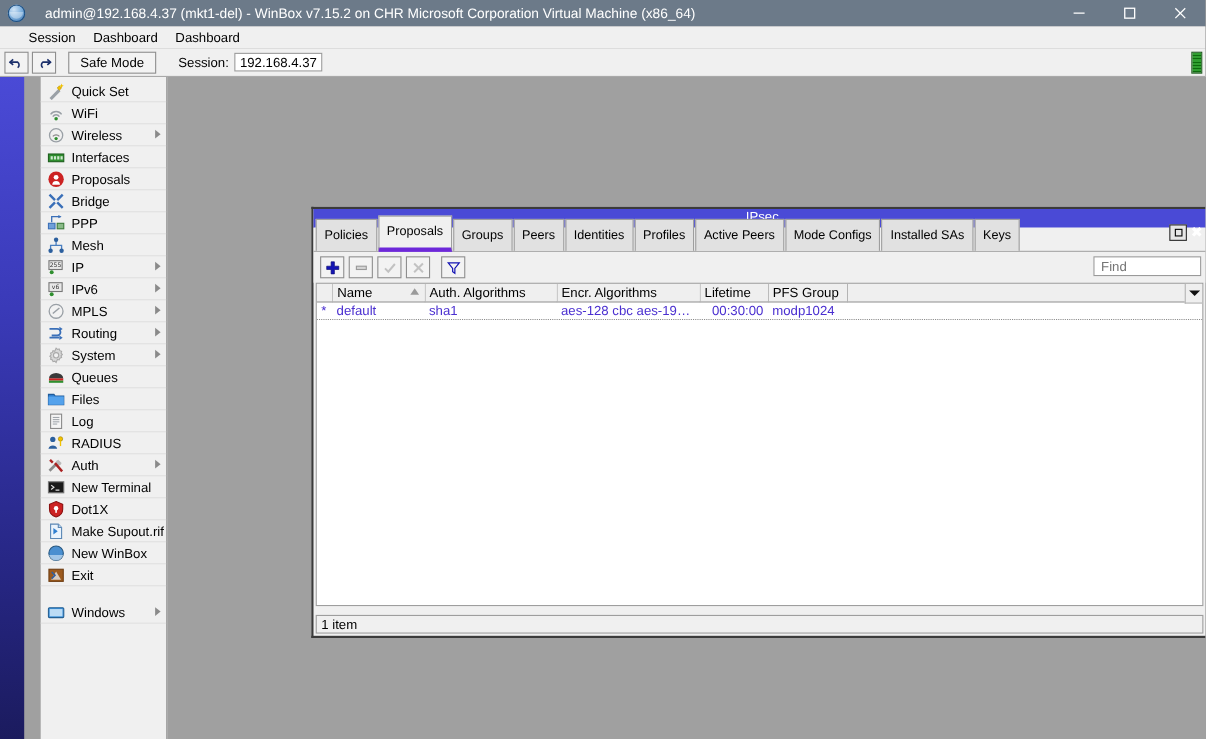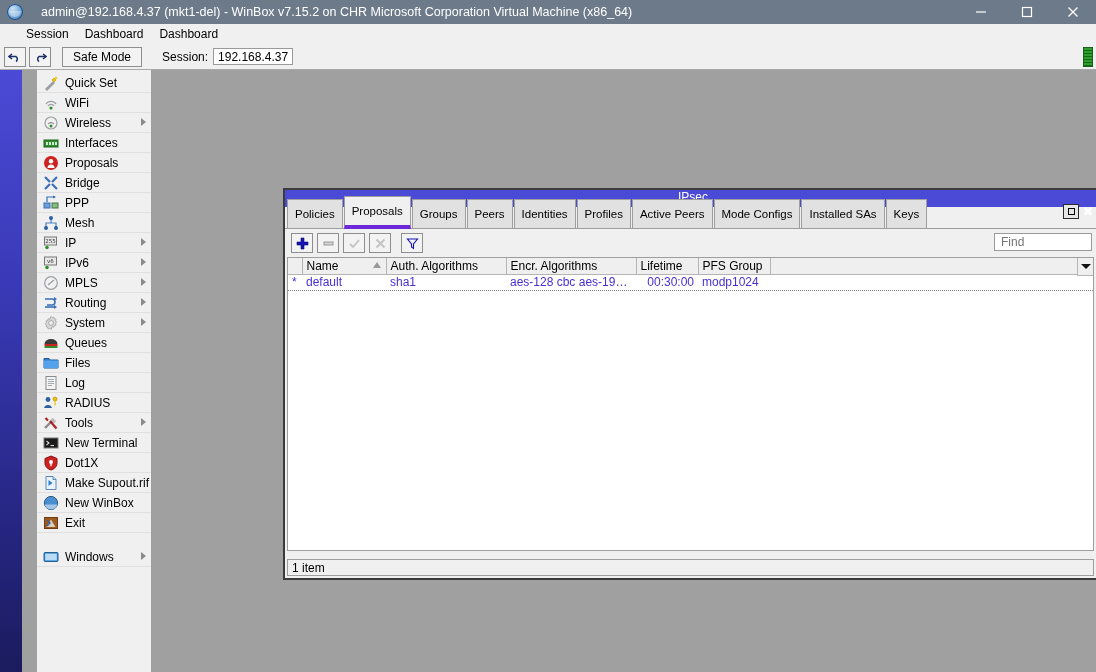--- a/index.html
+++ b/index.html
@@ -427,21 +427,21 @@
 
     <div class="nav">
       <span class="ico">
         <svg width="16" height="16" viewBox="0 0 16 16">
             <path d="M2 13 L10 5" stroke="#8a8a8a" stroke-width="2.4"></path>
             <path d="M10 3 a2.6 2.6 0 1 0 3 3z" fill="#bbb"></path>
             <path d="M13.5 13.5 L7 6" stroke="#aa2222" stroke-width="2.2"></path>
             <path d="M2.5 3 L5 5.5" stroke="#aa2222" stroke-width="2.2"></path>
           </svg>
       </span>
-      <span class="lbl">Tools</span>
+      <span class="lbl">Auth</span>
       <i class="arrow"></i>
     </div>
 
     <div class="nav">
       <span class="ico">
         <svg width="16" height="16" viewBox="0 0 16 16">
             <rect x="1" y="3" width="14" height="10" fill="#1a1a1a" stroke="#777"></rect>
             <path d="M3.5 6 L6 8 L3.5 10" stroke="#dcdcdc" stroke-width="1.1" fill="none"></path>
             <path d="M7.5 10.5 H11" stroke="#dcdcdc" stroke-width="1.1"></path>
           </svg>

